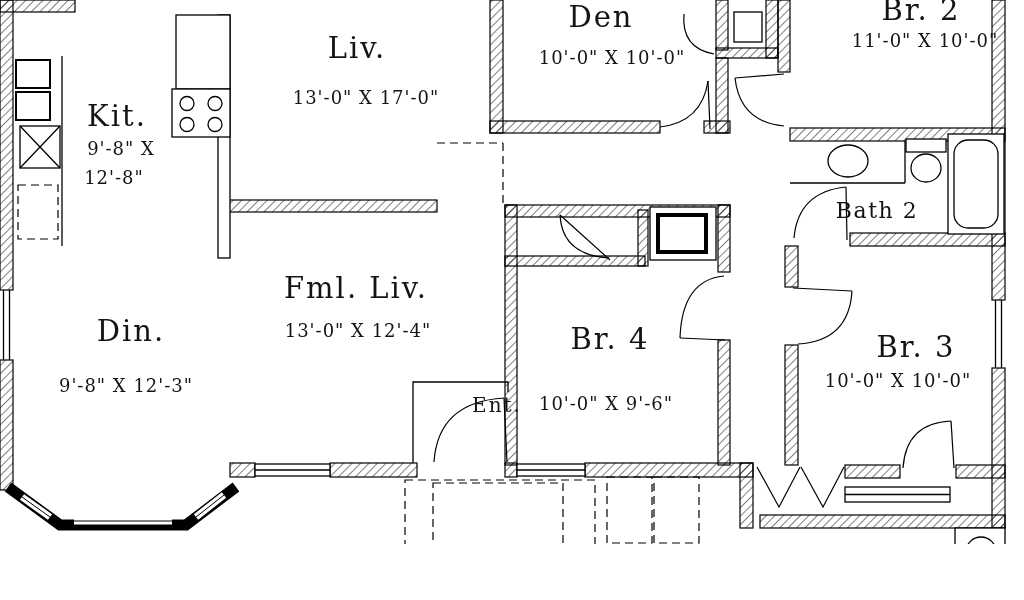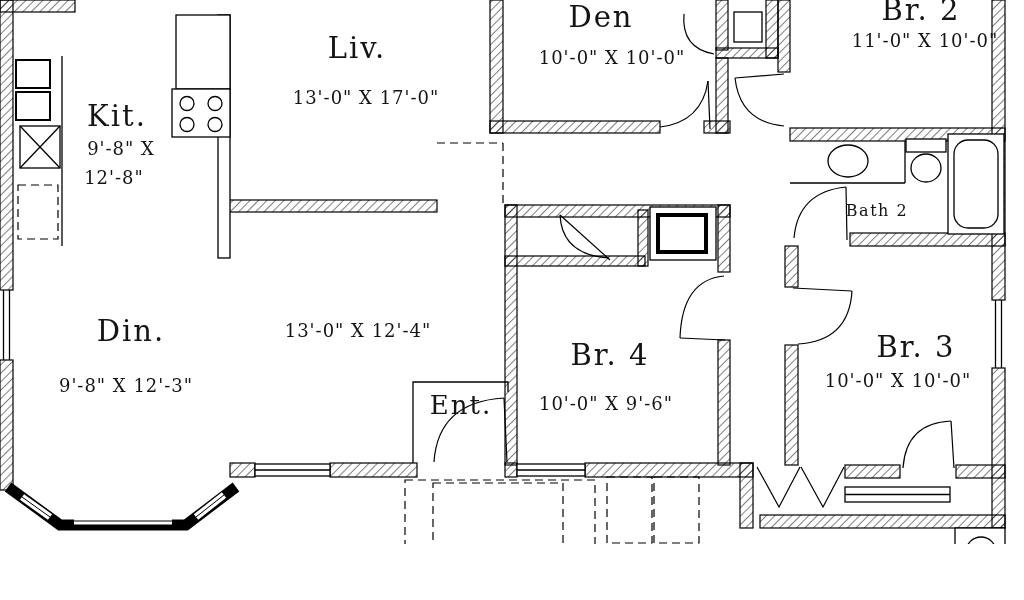--- a/index.html
+++ b/index.html
@@ -1,22 +1,22 @@
 <!DOCTYPE html>
 <html><head>
 <meta charset="utf-8">
 <style>
   html,body{margin:0;padding:0;background:#ffffff;}
   .stage{position:relative;width:1024px;height:544px;background:#fff;overflow:hidden;margin:0 auto;}
   .stage svg{position:absolute;left:0;top:0;}
   .lbl{position:absolute;transform:translate(-50%,-50%);font-family:"DejaVu Serif",serif;color:#141414;white-space:nowrap;}
   .room{font-size:29px;letter-spacing:2px;}
   .dims{font-size:18px;letter-spacing:1px;}
-  .mid{font-size:16px;letter-spacing:1.5px;}
-  .ent{font-size:26px;letter-spacing:2px;}
+  .mid{font-size:22px;letter-spacing:1.5px;}
+  .ent{font-size:20px;letter-spacing:2px;margin-left:36px;}
   .wall{fill:url(#hatch);stroke:#000;stroke-width:1.2;}
   .thin{fill:none;stroke:#000;stroke-width:1.3;}
   .thinf{fill:#fff;stroke:#000;stroke-width:1.3;}
   .door{fill:none;stroke:#000;stroke-width:1.2;}
   .dash{fill:none;stroke:#000;stroke-width:1.2;stroke-dasharray:8 5;}
 </style>
 </head>
 <body>
 
 <div class="stage">
@@ -187,25 +187,26 @@
 
   <div class="lbl room" style="left:357px;top:48px">Liv.</div>
   <div class="lbl dims" style="left:366px;top:97px">13'-0" X 17'-0"</div>
 
   <div class="lbl room" style="left:117px;top:116px">Kit.</div>
   <div class="lbl dims" style="left:121px;top:148px">9'-8" X</div>
   <div class="lbl dims" style="left:114px;top:177px">12'-8"</div>
 
   <div class="lbl mid" style="left:877px;top:210px">Bath 2</div>
 
+  <div class="lbl room" style="left:356px;top:288px">Fml.  Liv.</div>
   <div class="lbl dims" style="left:358px;top:330px">13'-0" X 12'-4"</div>
 
   <div class="lbl room" style="left:131px;top:331px">Din.</div>
   <div class="lbl dims" style="left:126px;top:385px">9'-8" X 12'-3"</div>
 
-  <div class="lbl room" style="left:610px;top:355px">Br. 4</div>
+  <div class="lbl room" style="left:610px;top:339px">Br. 4</div>
   <div class="lbl dims" style="left:606px;top:403px">10'-0" X 9'-6"</div>
 
   <div class="lbl room" style="left:916px;top:347px">Br. 3</div>
   <div class="lbl dims" style="left:898px;top:380px">10'-0" X 10'-0"</div>
 
   <div class="lbl ent" style="left:461px;top:405px">Ent.</div>
 </div>
 
 </body></html>

